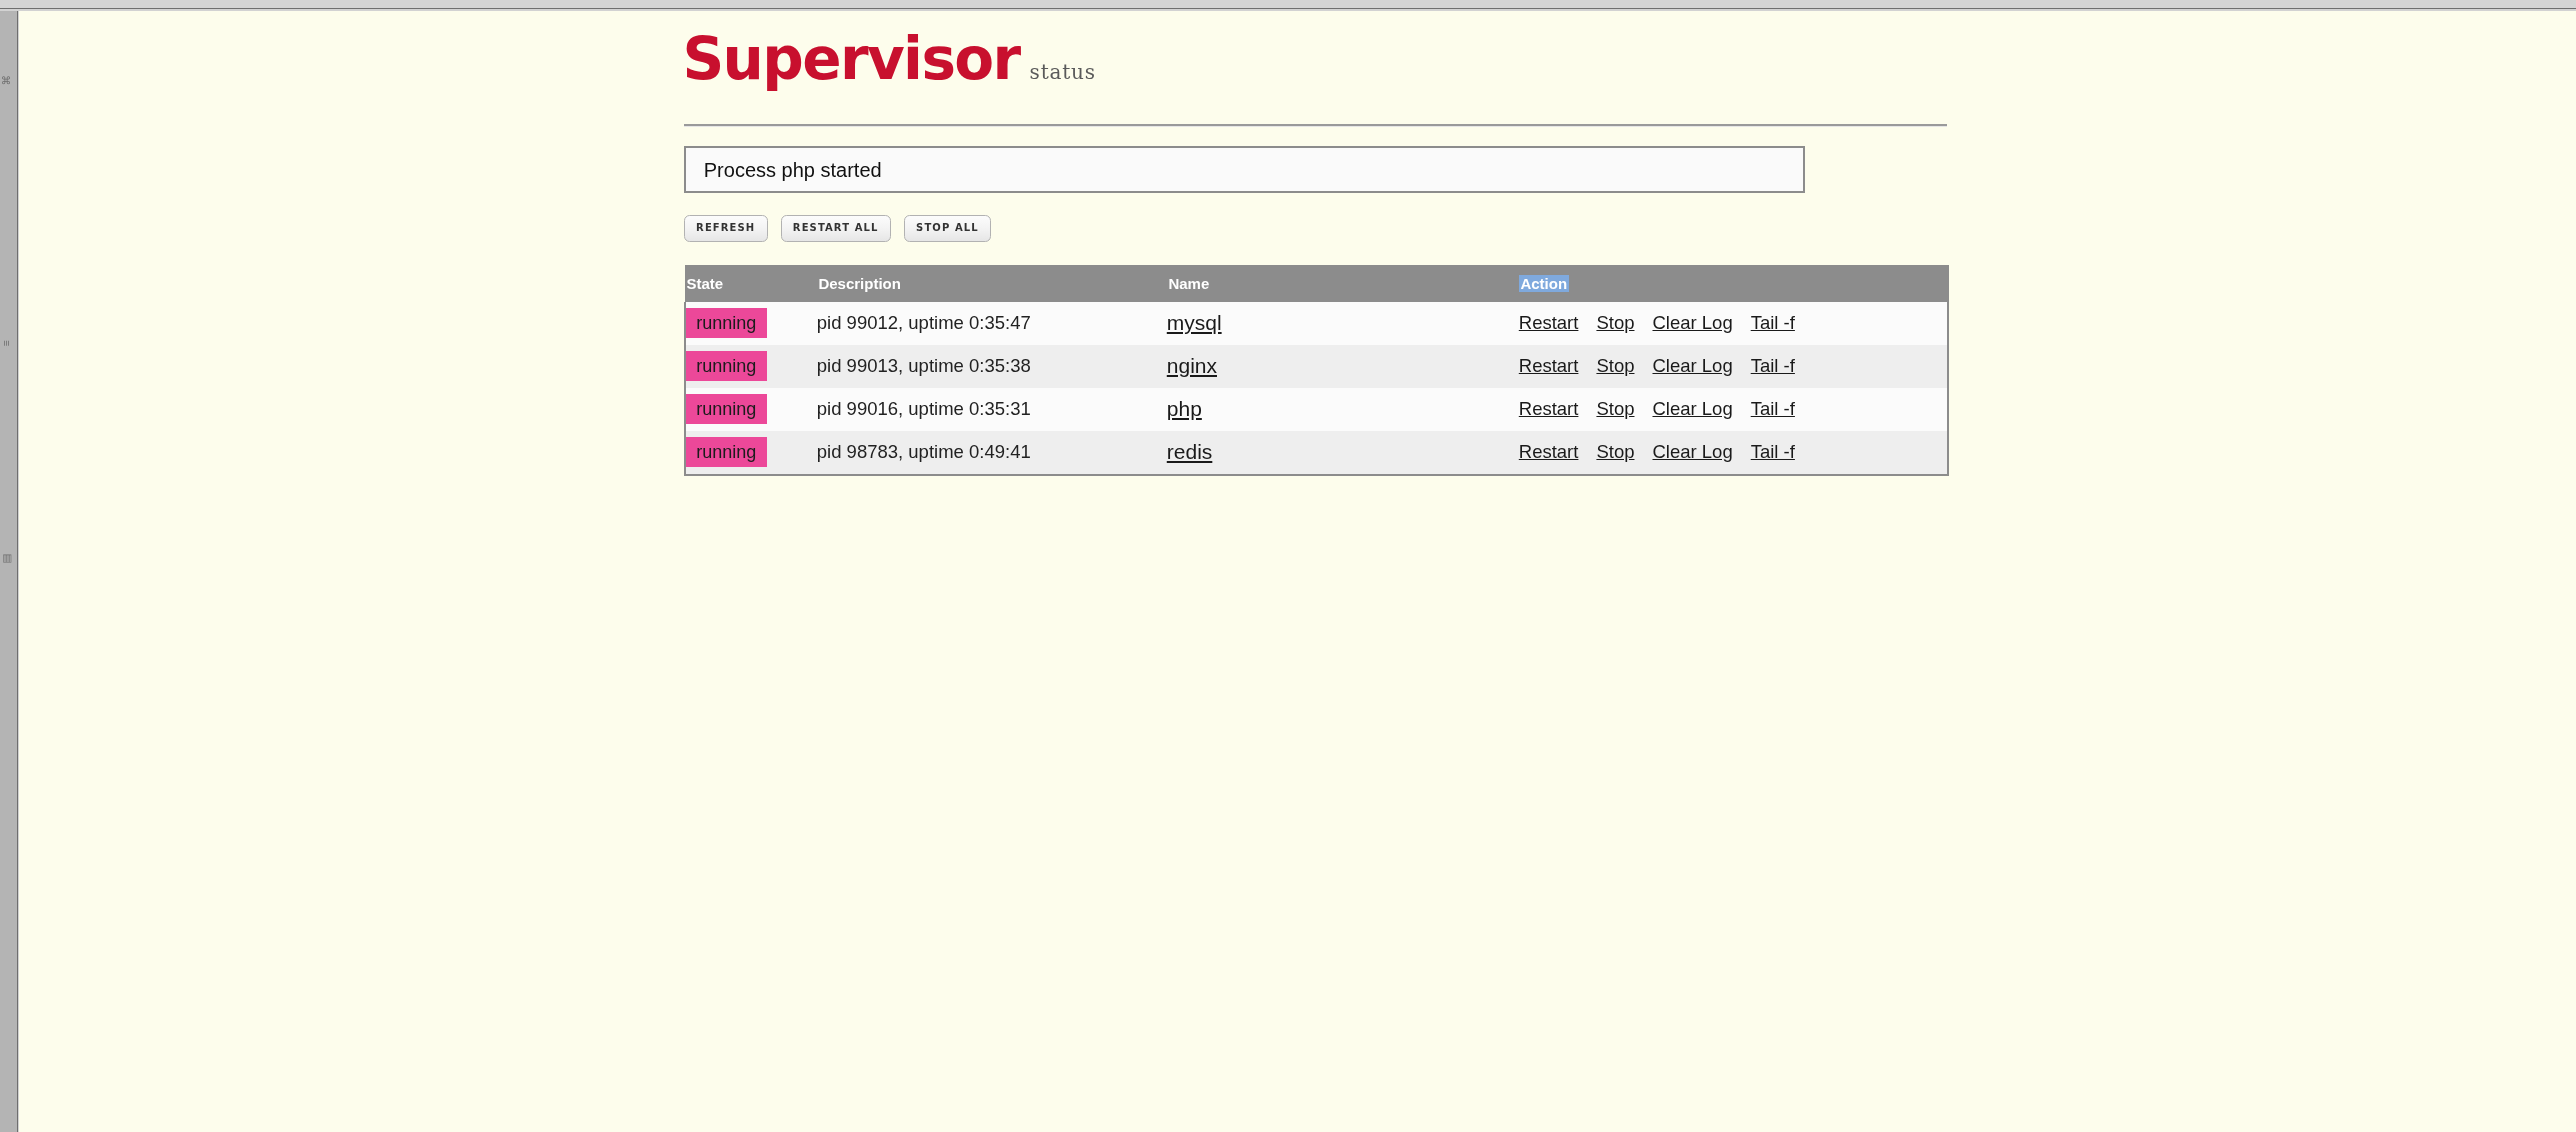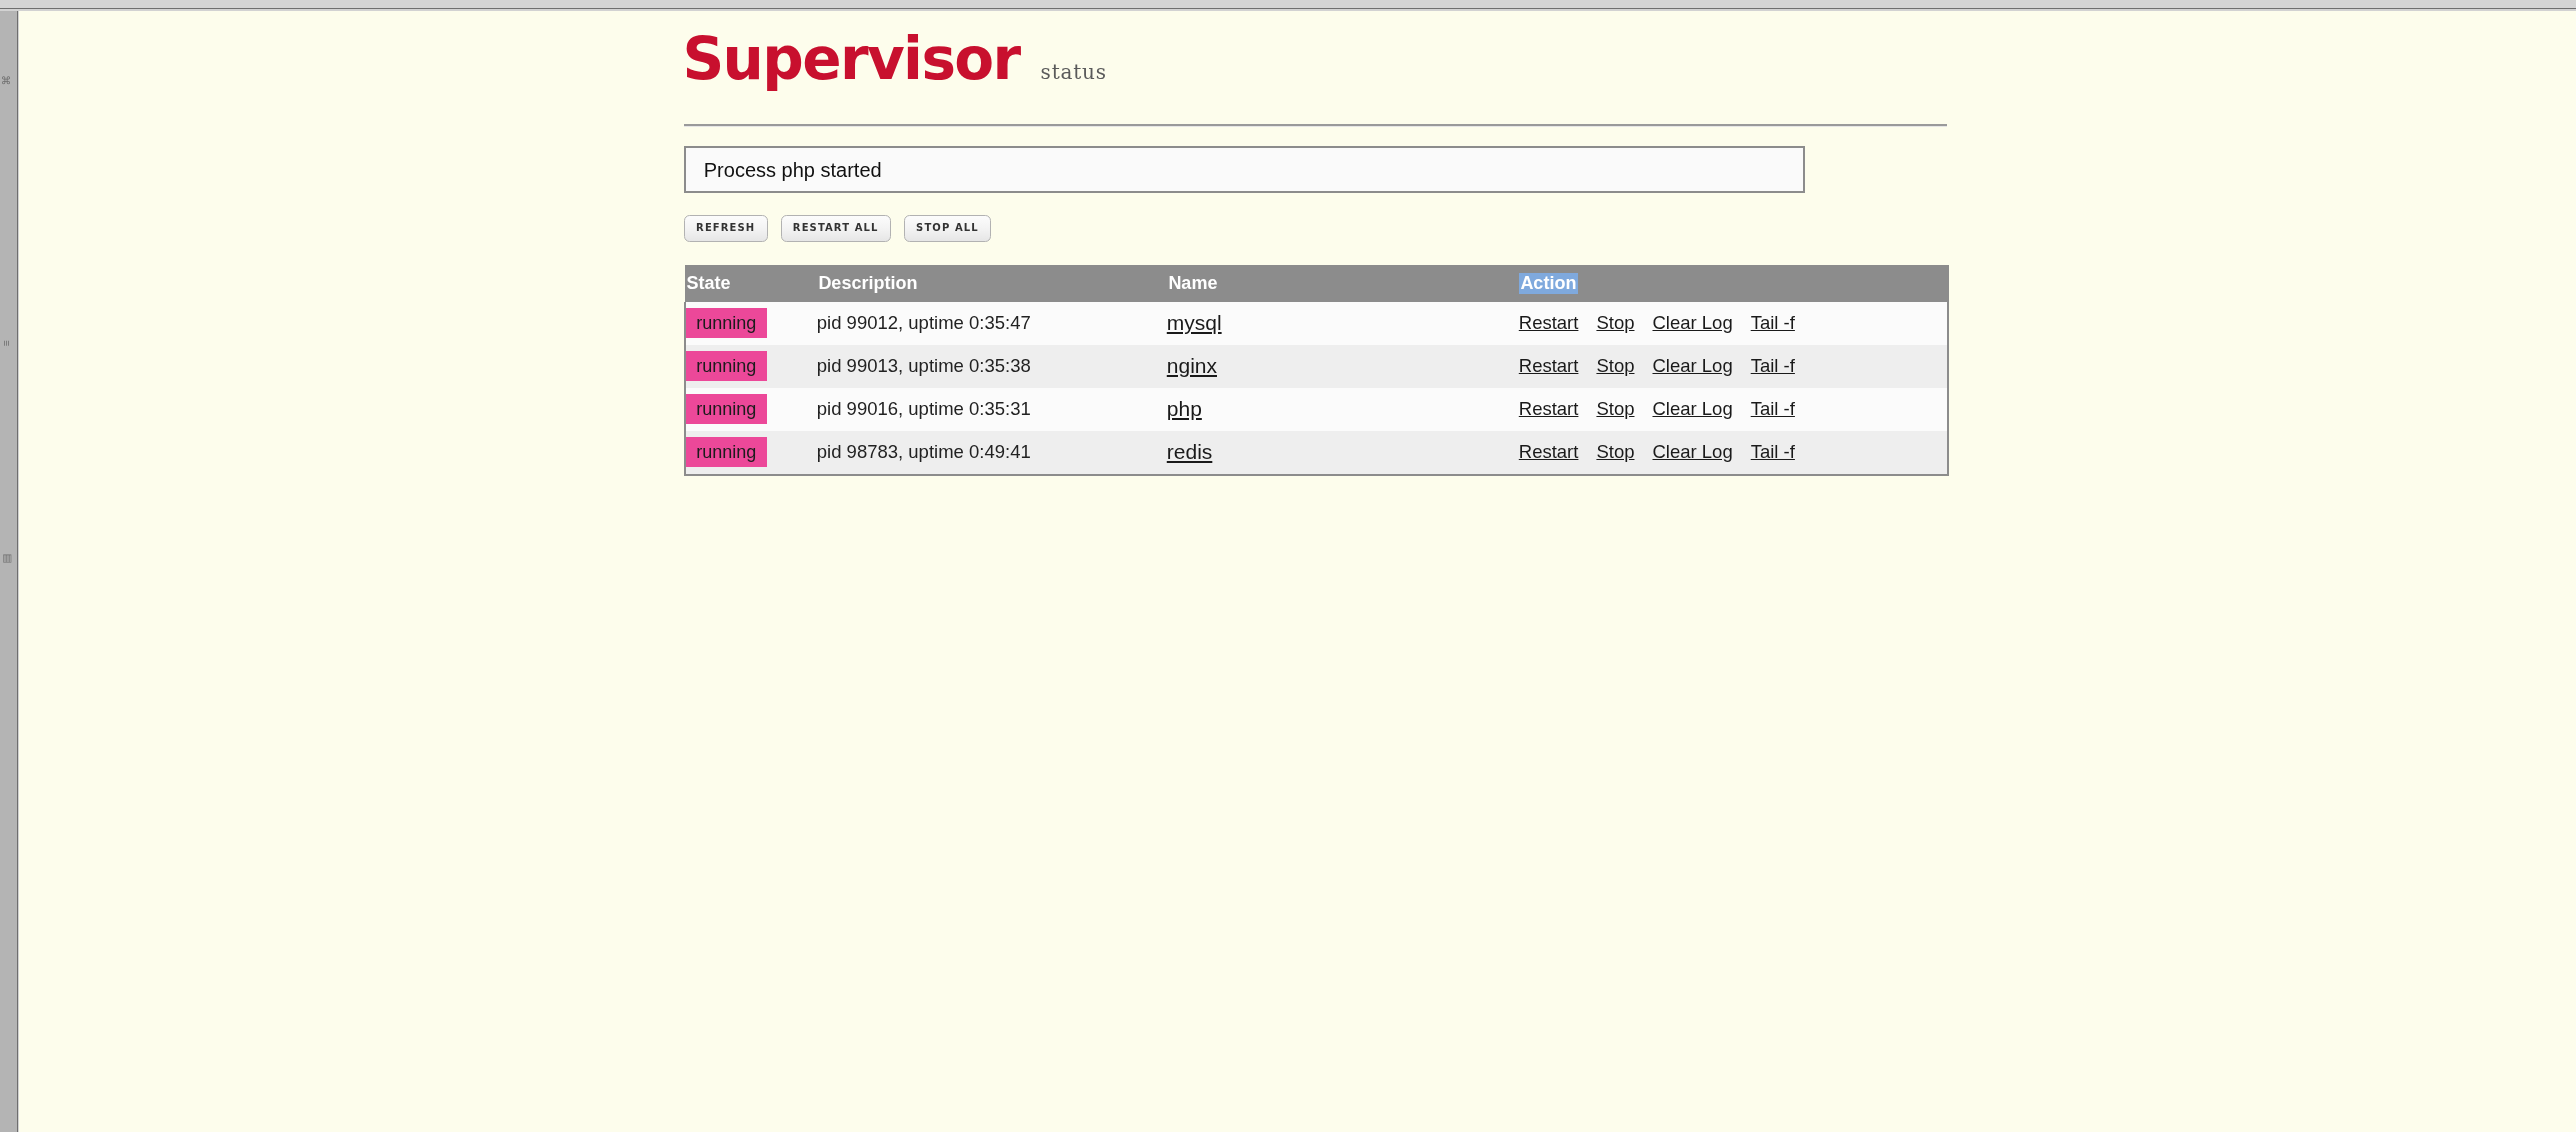--- a/index.html
+++ b/index.html
@@ -89,21 +89,21 @@
     display: inline-block;
     vertical-align: baseline;
   }
   #logo-sub {
     font-family: "DejaVu Serif", serif;
     font-size: 20px;
     color: #5a5a5a;
     letter-spacing: 0.8px;
     display: inline-block;
     vertical-align: baseline;
-    margin-left: 21px;
+    margin-left: 10px;
   }
 
   #divider {
     position: absolute;
     left: 19.4px;
     top: 113px;
     width: 1263px;
     height: 3.2px;
     background: #9a9a9a;
     border-bottom: 1.6px solid #e6e6e6;
@@ -166,21 +166,21 @@
     border-collapse: collapse;
     border-spacing: 0;
     table-layout: fixed;
     border-right: 2.4px solid #8c8c8c;
     border-bottom: 2.4px solid #8c8c8c;
     box-sizing: border-box;
   }
   #proc-table thead th {
     background: #8c8c8c;
     color: #ffffff;
-    font-size: 18px;
+    font-size: 15px;
     font-weight: bold;
     text-align: left;
     height: 37px;
     padding: 0;
     font-family: "Liberation Sans", sans-serif;
   }
   #proc-table thead th .hd {
     display: inline-block;
     padding: 0 1.6px;
   }

